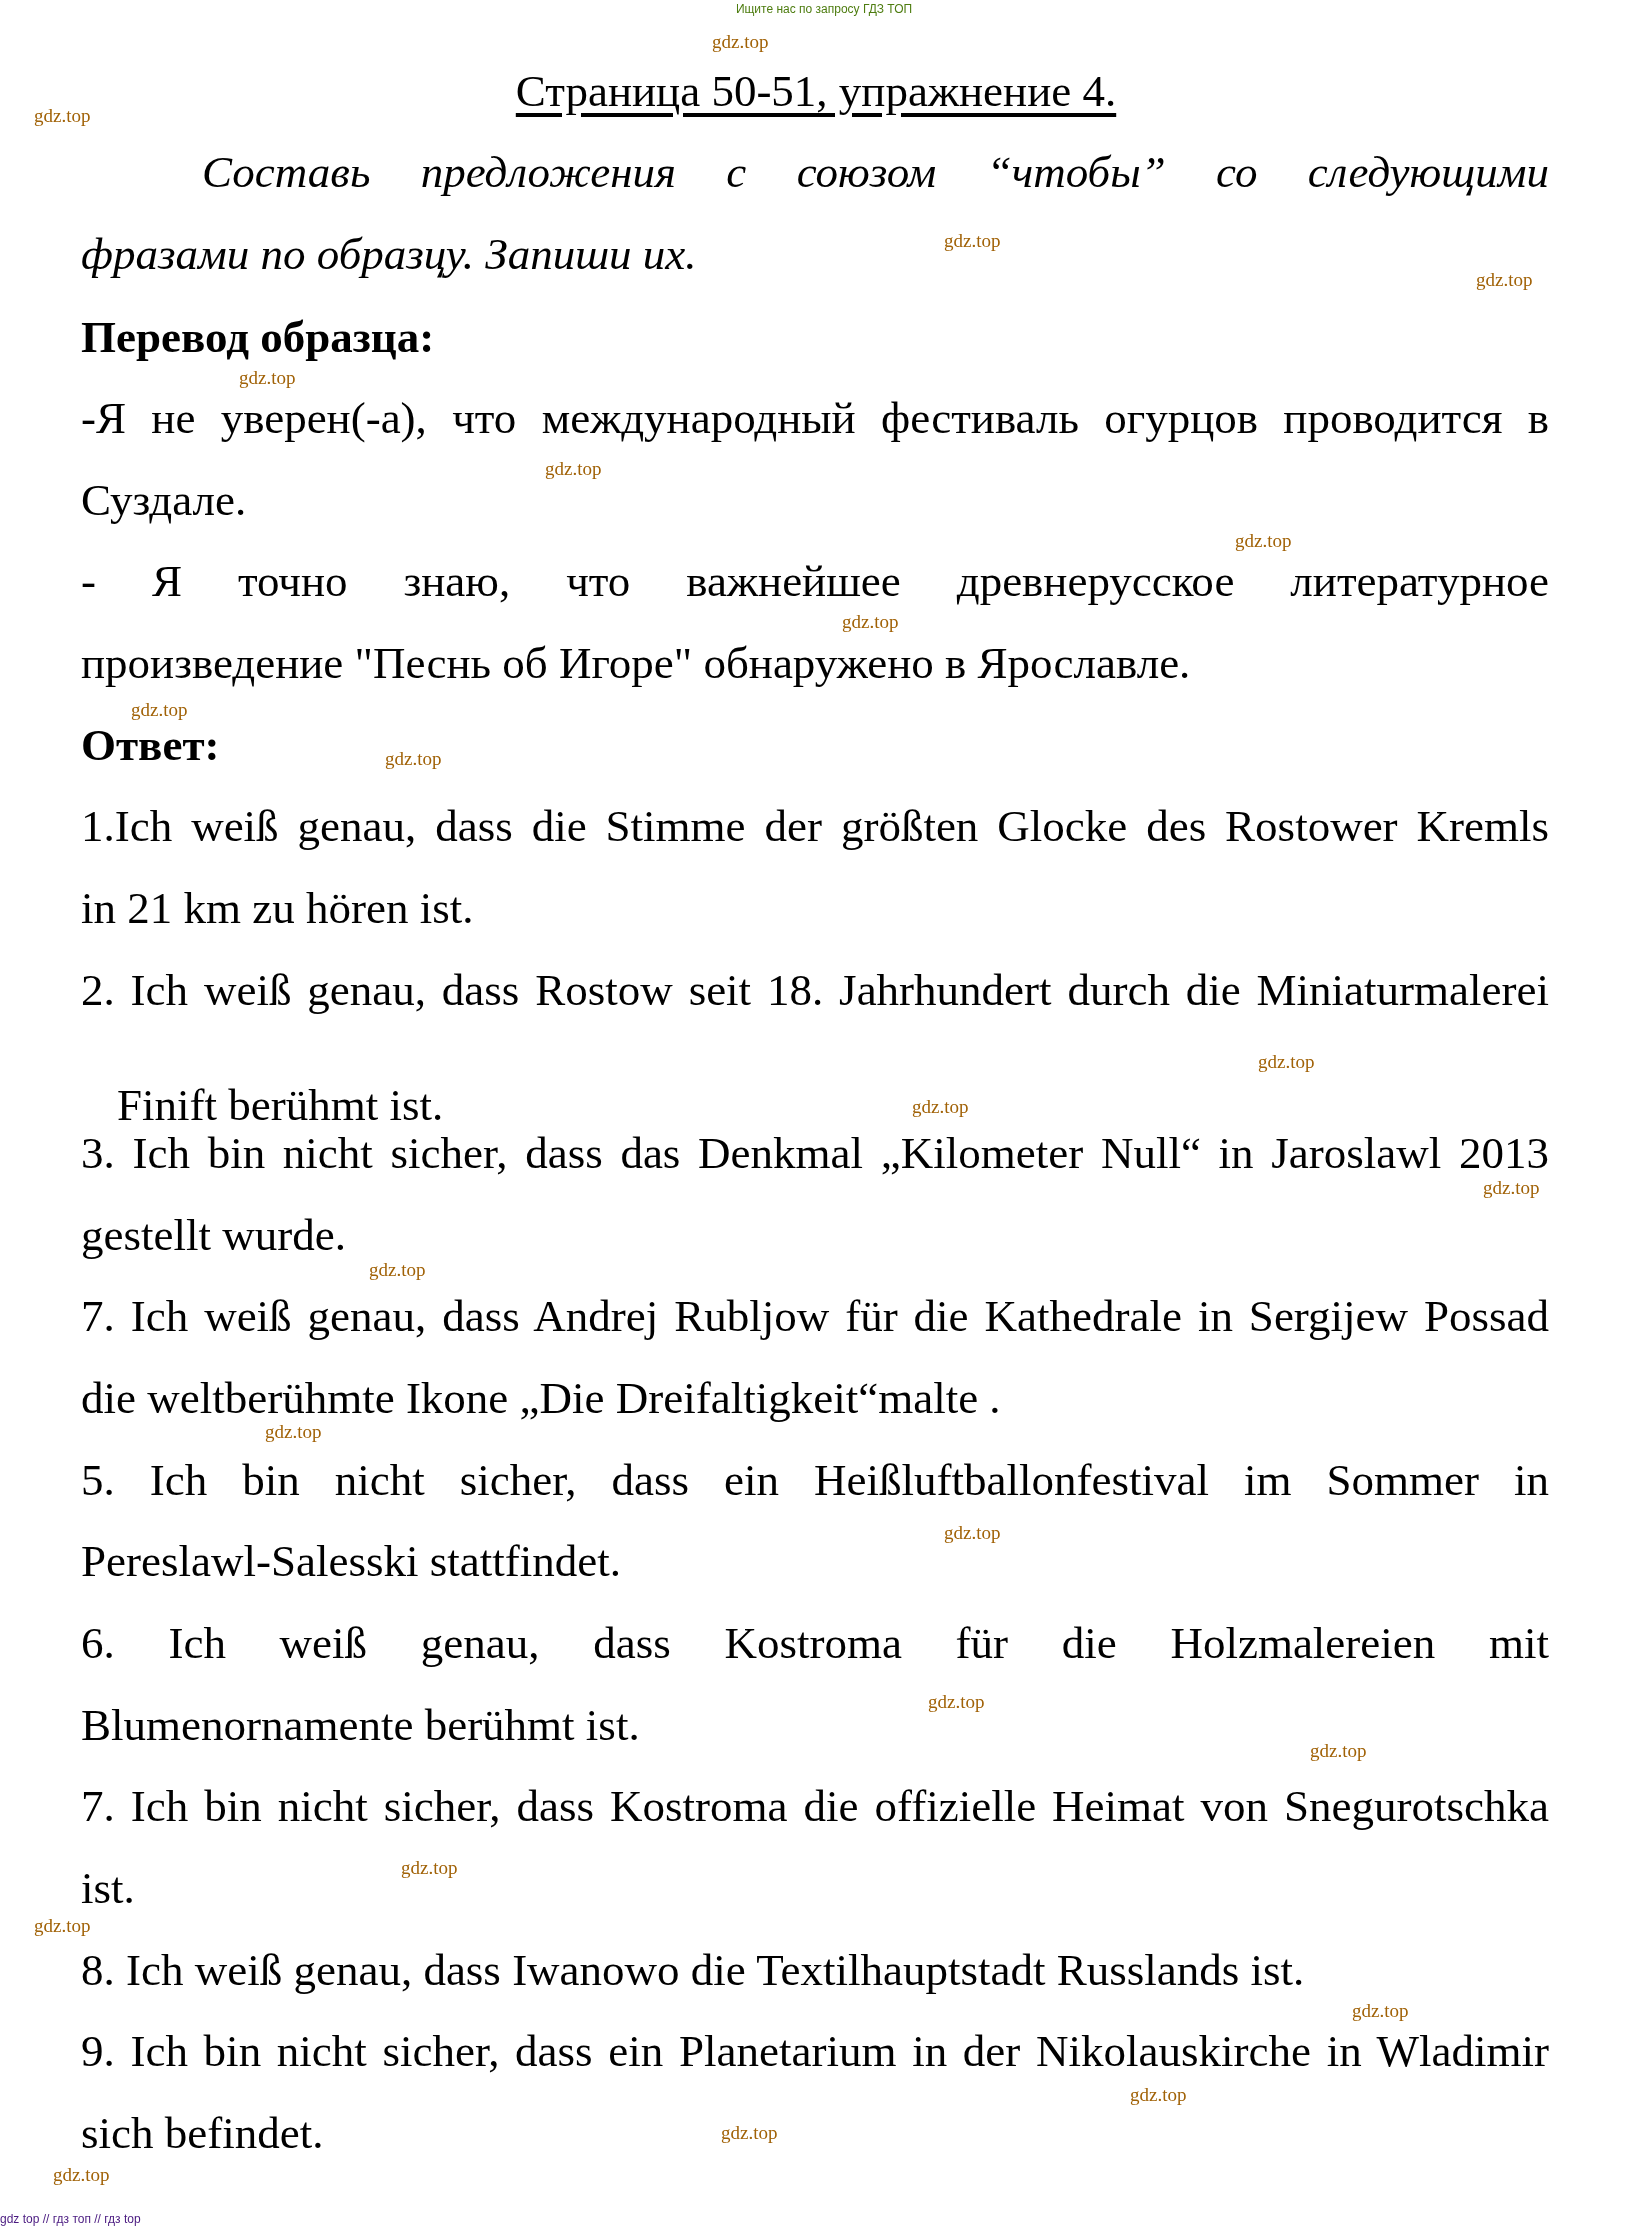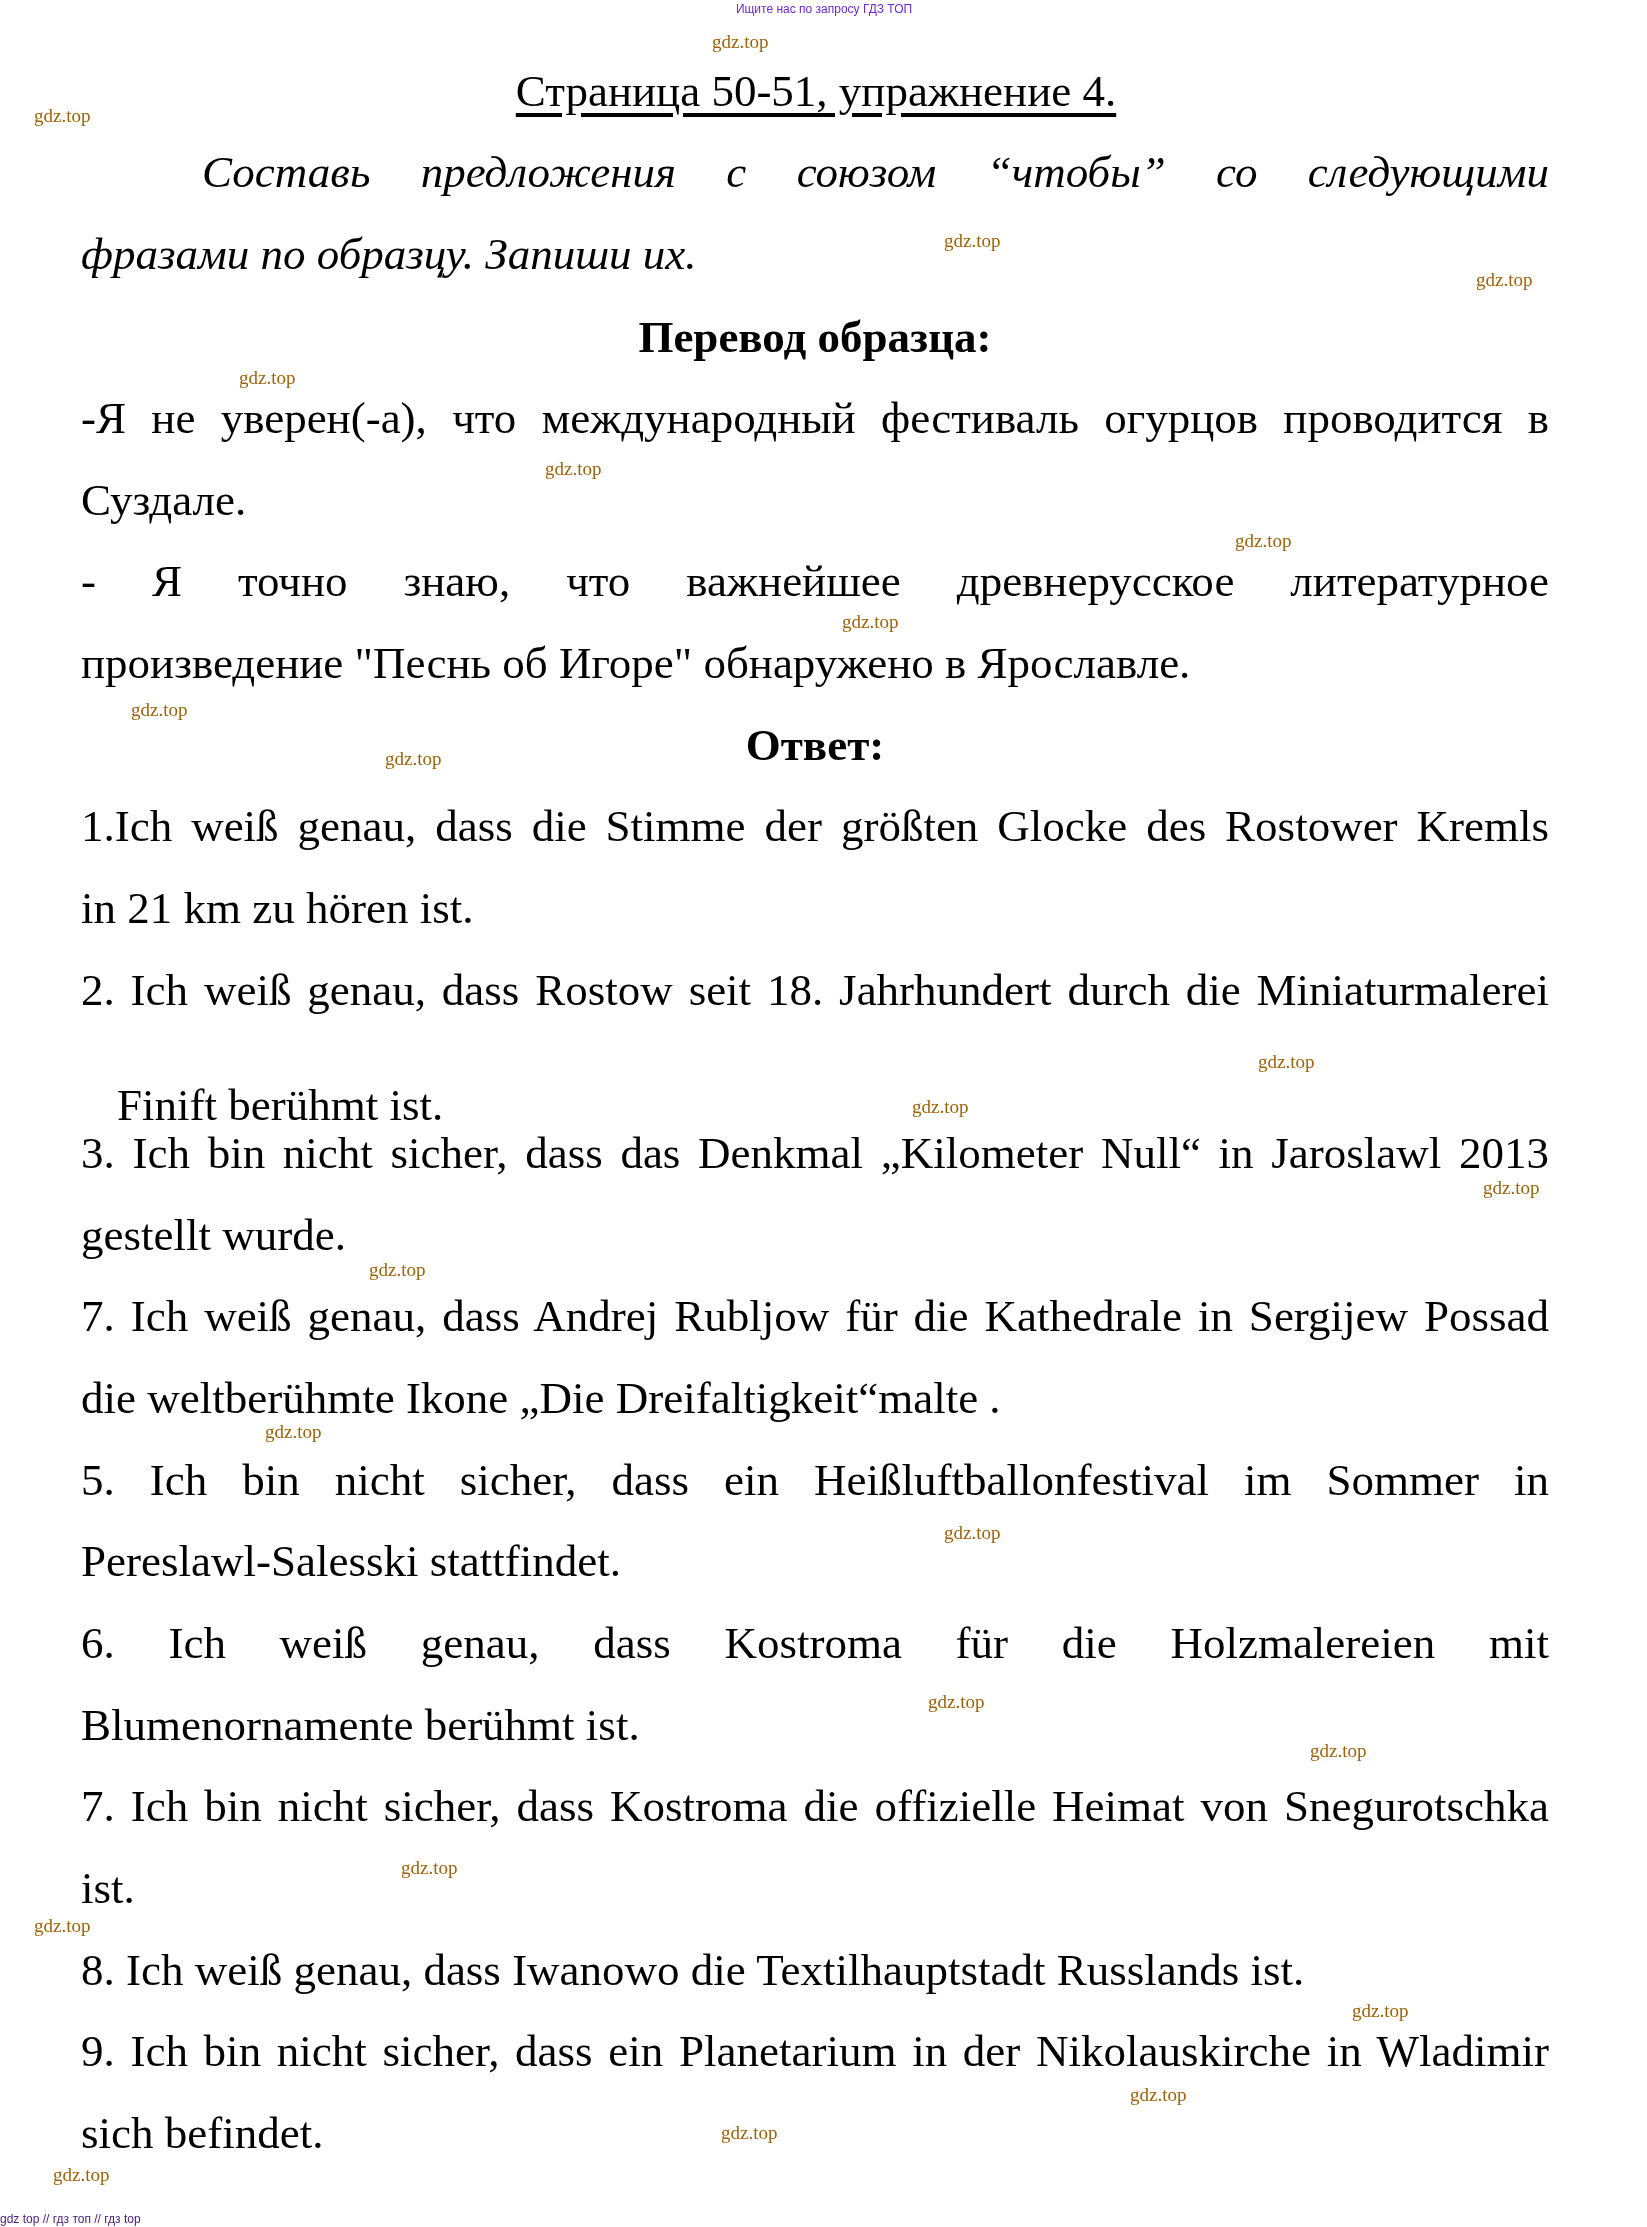--- a/index.html
+++ b/index.html
@@ -1,24 +1,24 @@
 <!DOCTYPE html>
 <html style="font-size:13px"><head>
 <meta charset="utf-8">
 <style>
   html, body { margin:0; padding:0; background:#ffffff; }
   body { width:1648px; height:2227px; position:relative; overflow:hidden; font-family:"Liberation Serif", serif; color:#000; }
-  .top-banner { position:absolute; top:1.6px; left:0; width:1648px; text-align:center; font-family:"Liberation Sans", sans-serif; font-size:12px; color:#6d28d9; }
+  .top-banner { position:absolute; top:1.6px; left:0; width:1648px; text-align:center; font-family:"Liberation Sans", sans-serif; font-size:12px; color:#4d7c0f; }
   .footer { position:absolute; top:2212px; left:0; width:1648px; text-align:left; font-family:"Liberation Sans", sans-serif; font-size:12px; color:#4a1a80; }
   .wm { position:absolute; font-family:Liberation Serif, serif; font-size:19px; color:#a16207; white-space:nowrap; }
   .title { position:absolute; top:65px; left:0; width:1632px; text-align:center; font-size:45px; text-decoration:underline; text-underline-offset:6.5px; }
   .line { position:absolute; left:81px; width:1468px; font-size:45px; white-space:nowrap; line-height:1; }
   .just { text-align:justify; text-align-last:justify; white-space:normal; }
   .ital { font-style:italic; }
-  .bold { font-weight:bold;text-align:center; }
+  .bold { font-weight:bold; }
 </style>
 </head>
 <body>
 
 <div class="top-banner">Ищите нас по запросу ГДЗ ТОП</div>
 
 <div class="wm" style="left:712px;top:31px;">gdz.top</div>
 <div class="wm" style="left:34px;top:105px;">gdz.top</div>
 <div class="wm" style="left:944px;top:230px;">gdz.top</div>
 <div class="wm" style="left:1476px;top:269px;">gdz.top</div>

